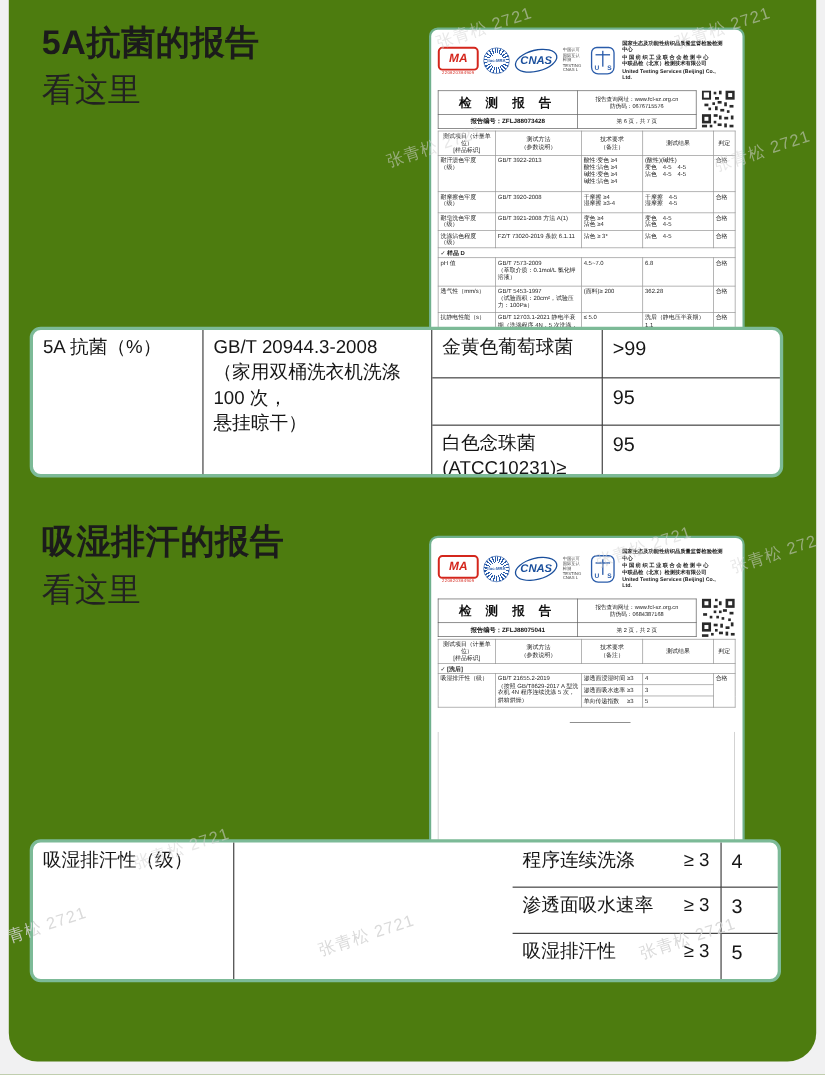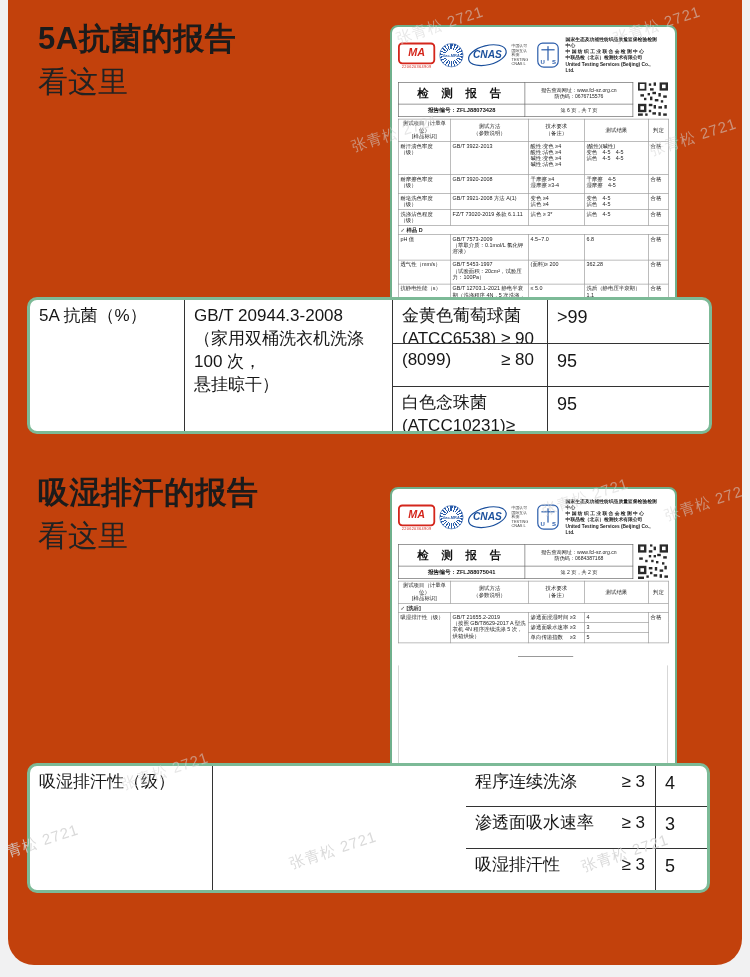--- a/index.html
+++ b/index.html
@@ -5,21 +5,21 @@
   html,body{margin:0;padding:0;}
   body{
     width:750px;height:977px;position:relative;
     background:#f1f1f2;
     font-family:"Liberation Sans","DejaVu Sans",sans-serif;
     color:#1c1c1c;
     -webkit-font-smoothing:antialiased;
   }
   .card{
     position:absolute;left:8px;top:0;width:734px;height:965px;
-    background:#c2410c;border-radius:0 0 26px 26px;overflow:hidden;
+    background:#4d7c0f;border-radius:0 0 26px 26px;overflow:hidden;
   }
   
   .sec-title{position:absolute;left:30px;font-size:31px;font-weight:700;color:#1b1b1b;letter-spacing:.5px;z-index:5;}
   .sec-sub{position:absolute;left:30px;font-size:30px;font-weight:400;color:#222;z-index:5;}
   
   .cert{
     position:absolute;width:283px;background:#fff;
     border:2px solid #6fb08c;border-radius:8px;overflow:hidden;z-index:1;
   }
   .cert-scale{
@@ -263,32 +263,24 @@
   </div>
 
   <div class="big-table" style="left:19px;top:297px;width:685px;height:137px;grid-template-columns:155px 208px 155px 1fr;grid-template-rows:repeat(3,1fr);">
     <div class="bt-cell bt-item">5A 抗菌（%）</div>
     <div class="bt-cell bt-method">GB/T 20944.3-2008
 （家用双桶洗衣机洗涤 100 次，
 悬挂晾干）</div>
 
     <div class="bt-cell br bb" style="grid-area:1/3/2/4">
       <div>金黄色葡萄球菌</div>
-      <div class="bt-name-l2">
-          <span>(ATCC6538)</span>
-          <span>≥ 90</span>
-        </div>
     </div>
     <div class="bt-cell bb bt-val" style="grid-area:1/4/2/5">&gt;99</div>
 
     <div class="bt-cell br bb" style="grid-area:2/3/3/4">
-      <div class="bt-name-l2">
-          <span>(8099)</span>
-          <span>≥ 80</span>
-        </div>
     </div>
     <div class="bt-cell bb bt-val" style="grid-area:2/4/3/5">95</div>
 
     <div class="bt-cell br" style="grid-area:3/3/4/4">
       <div>白色念珠菌</div>
       <div class="bt-name-l2">
           <span>(ATCC10231)</span>
           <span>≥ 70</span>
         </div>
     </div>

